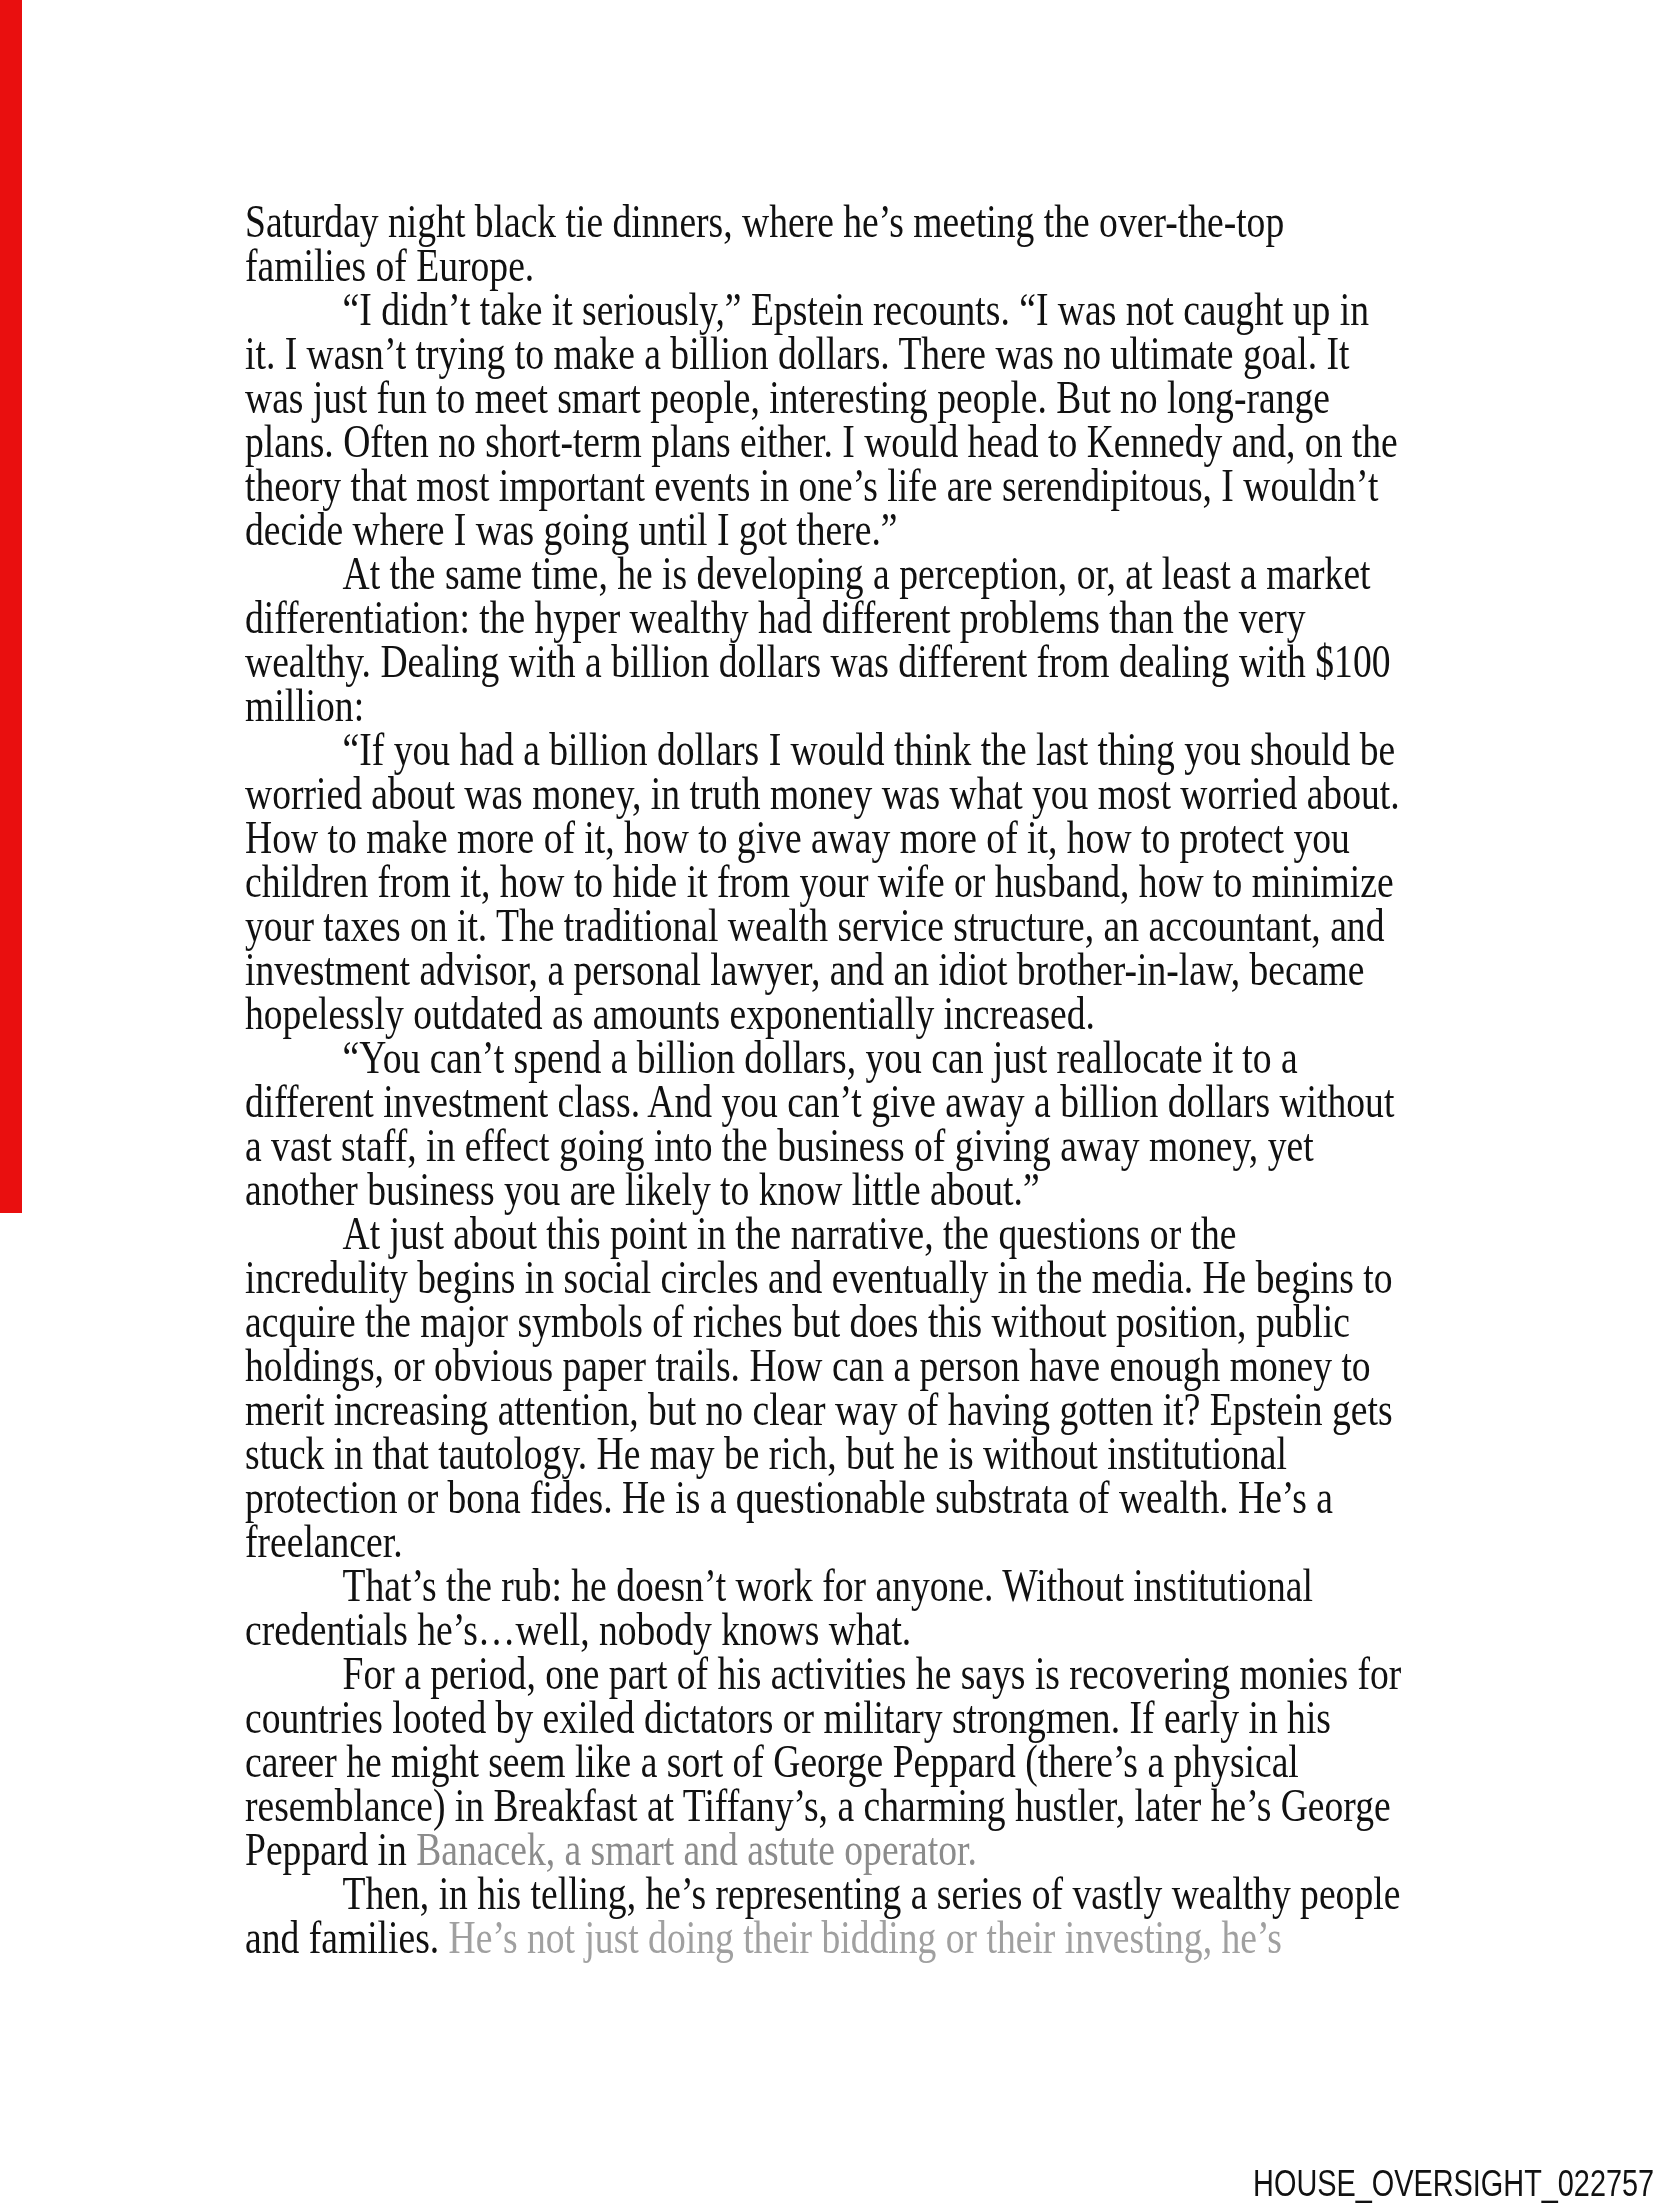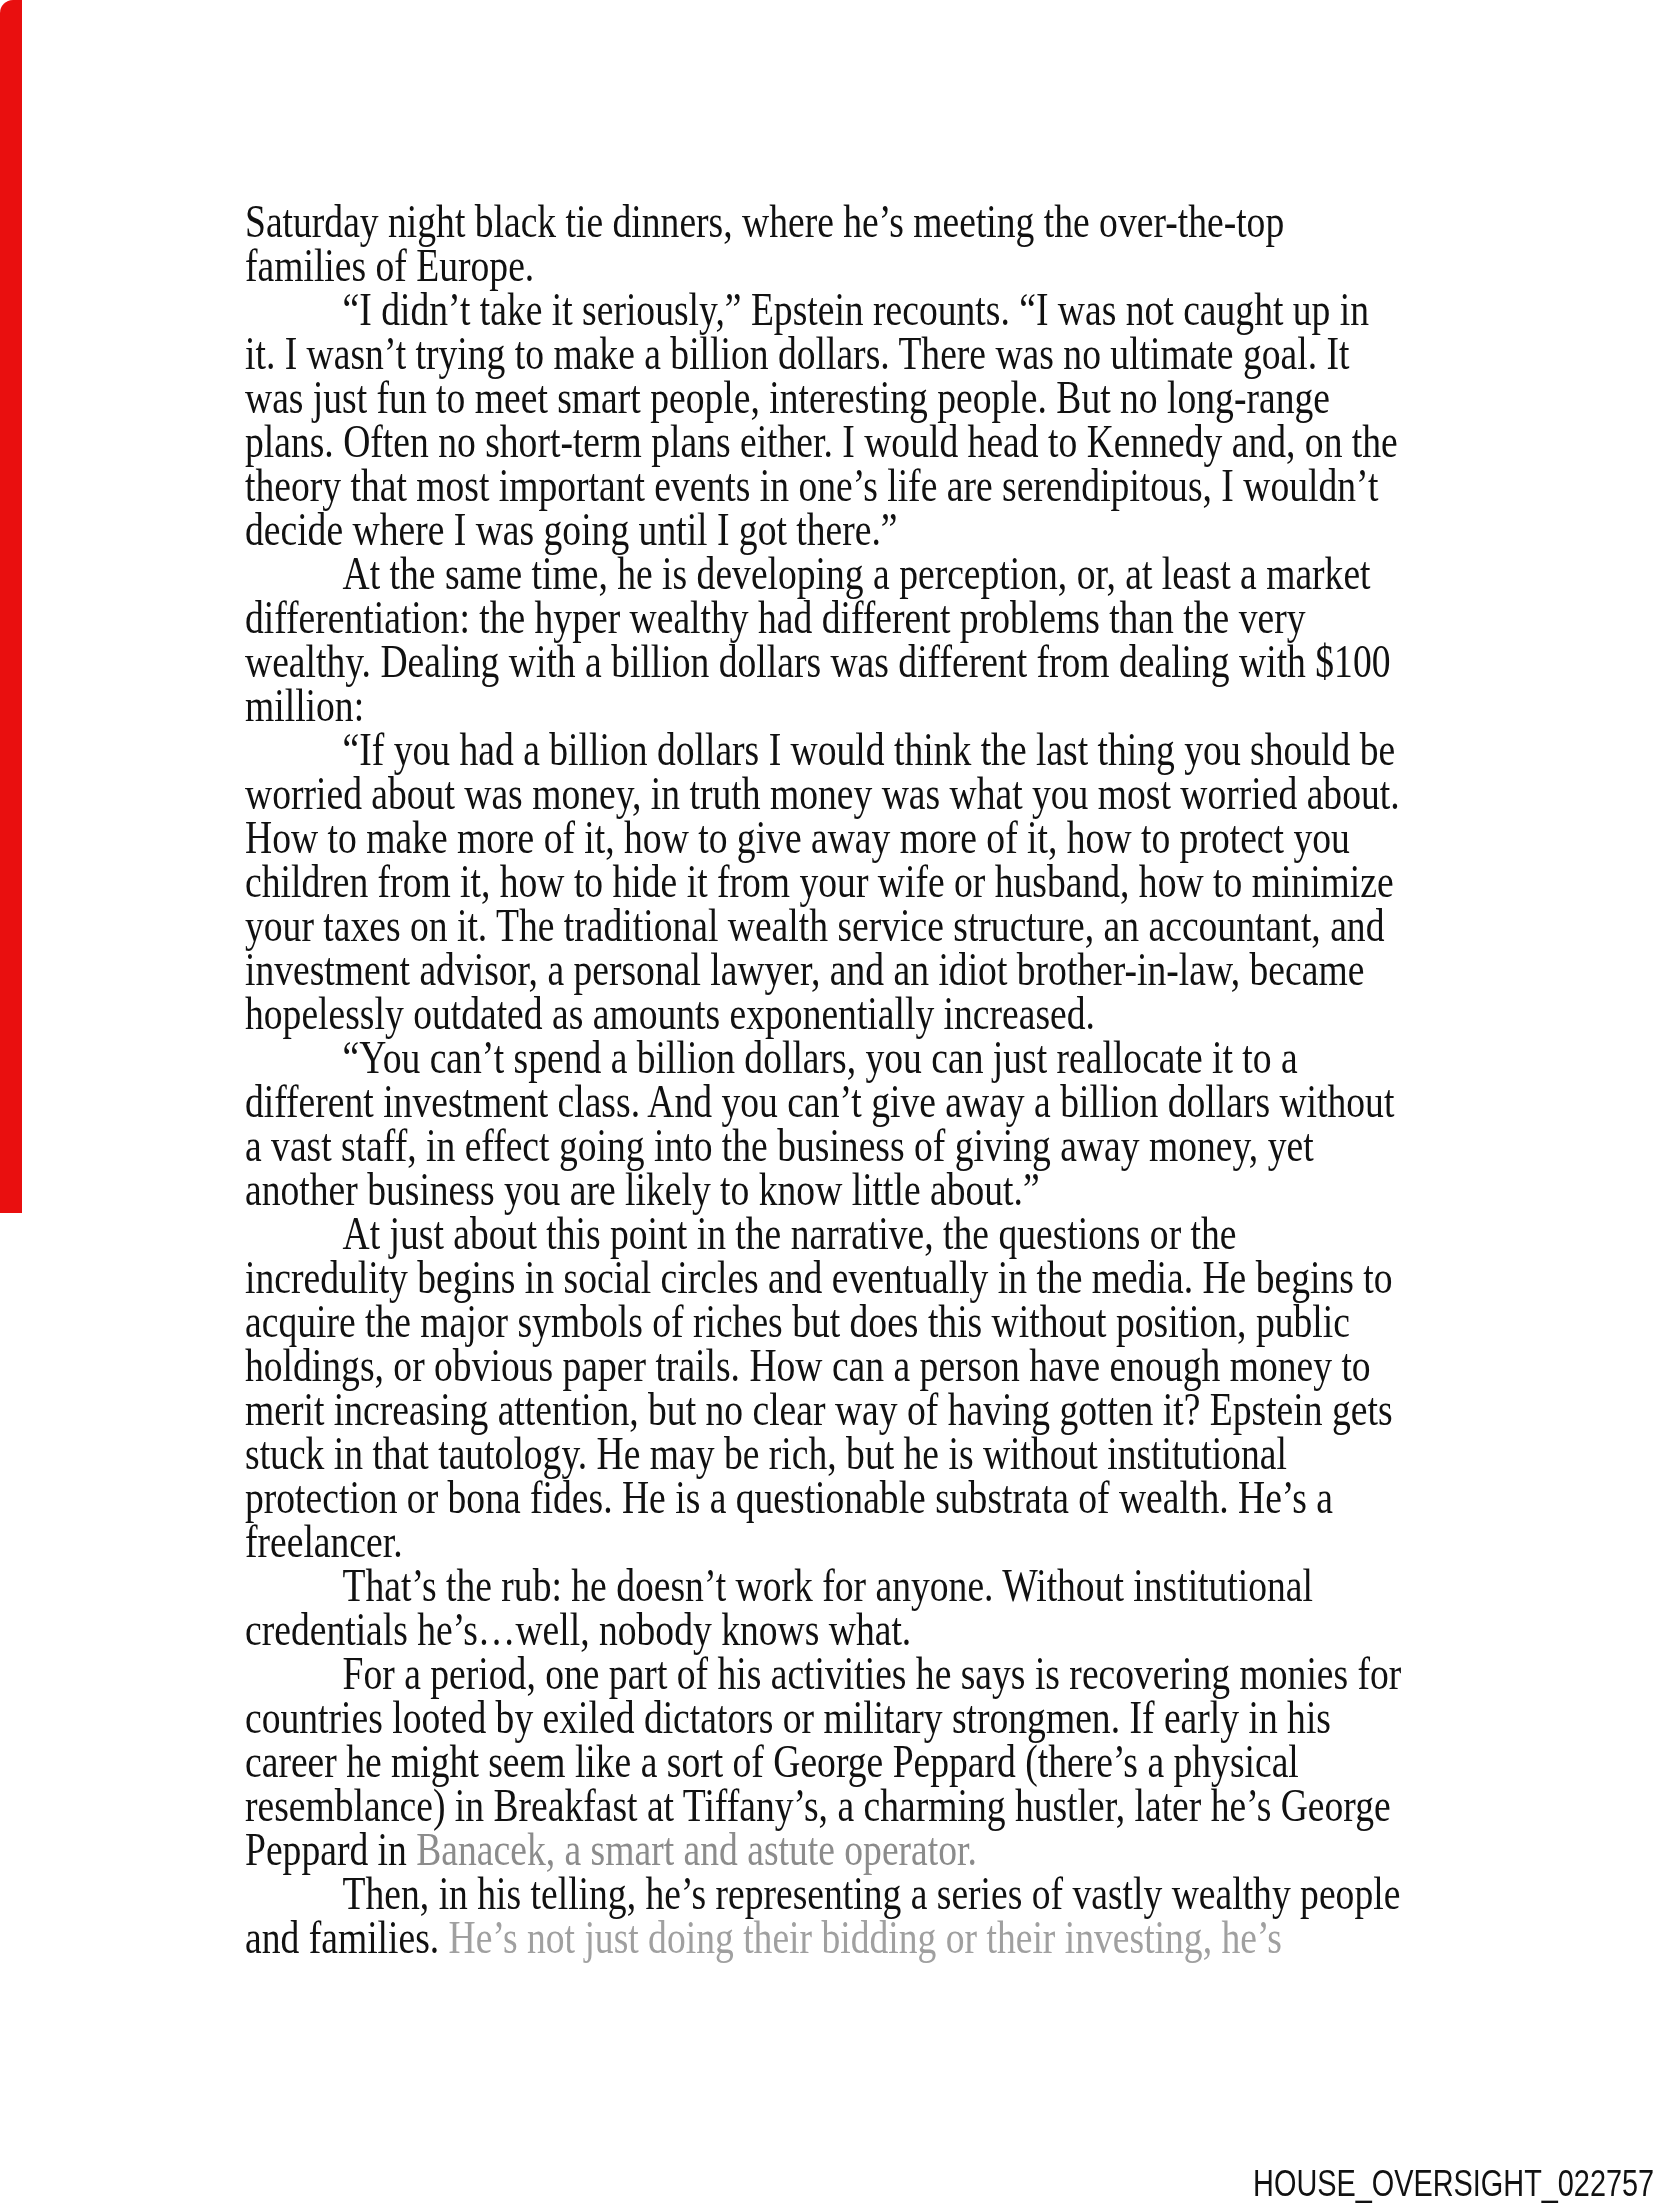--- a/index.html
+++ b/index.html
@@ -7,21 +7,20 @@
     padding: 0;
     background: #ffffff;
   }
   #page {
     position: relative;
     width: 1669px;
     height: 2205px;
     background: #ffffff;
     overflow: hidden;
     font-family: "Liberation Serif", serif;
-    border-radius: 13px;
   }
   #red-stripe {
     position: absolute;
     left: 0;
     top: 0;
     width: 21.6px;
     height: 1213px;
     background: var(--accent, #e90f0f);
   }
   #text-block {

